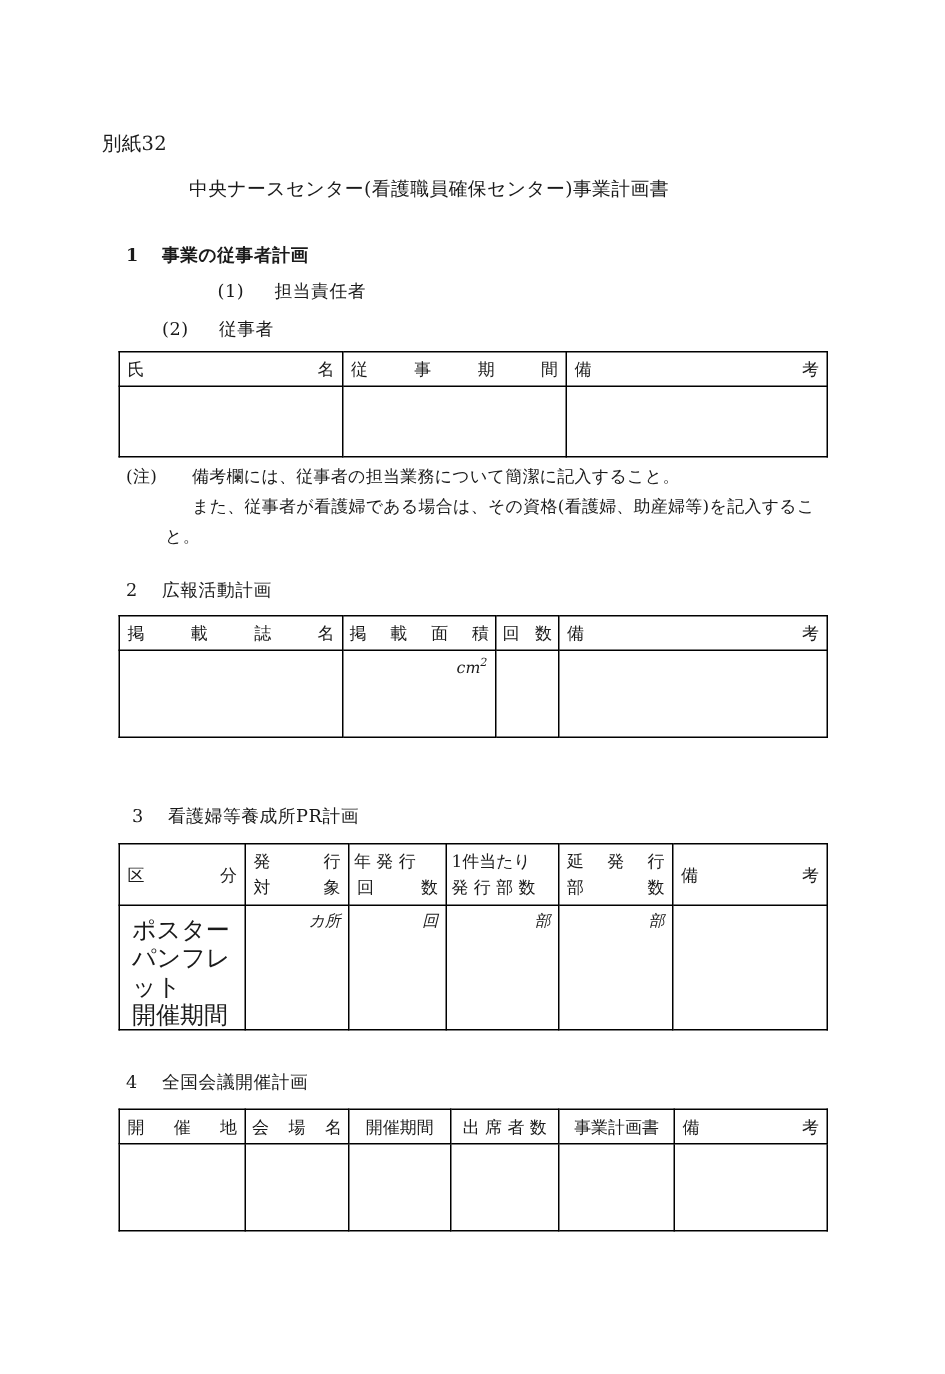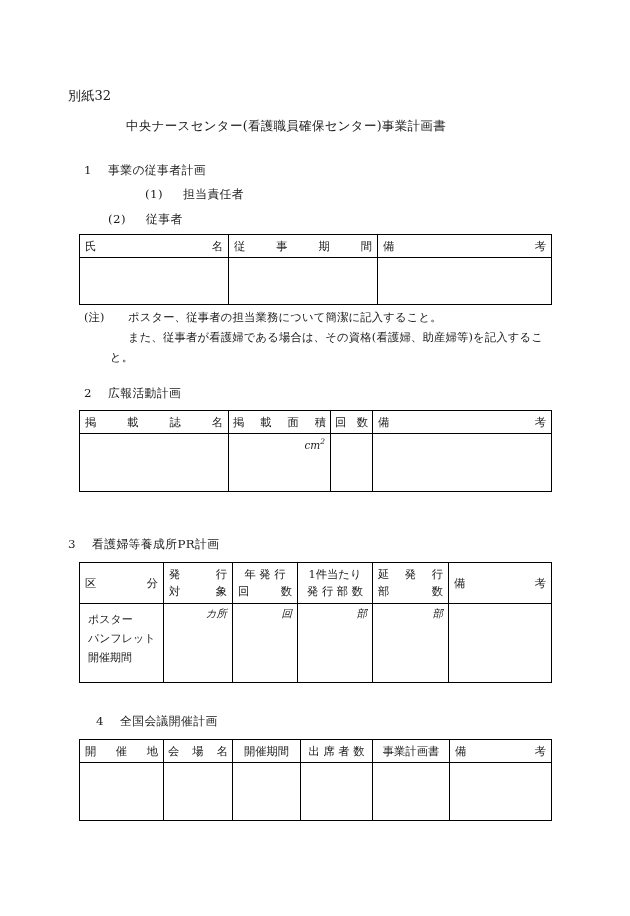--- a/index.html
+++ b/index.html
@@ -119,50 +119,49 @@
   }
   .hdr2 .l1, .hdr2 .l2 {
     display: flex;
     justify-content: space-between;
     padding: 0 5px;
     box-sizing: border-box;
     line-height: 17px;
   }
   .hdr2 .cl {
     display: block;
-    text-align: center;
     line-height: 17px;
     padding: 0 3px;
   }
   .unit {
     display: block;
     text-align: right;
     padding: 3px 5px 0 0;
     font-size: 10.5px;
     font-style: italic;
   }
   .stack {
     padding: 6px 0 0 8px;
     line-height: 19px;
-    font-size: 11px;
+    font-size: 16px;
   }
   sup {
     font-size: 7.5px;
     vertical-align: super;
   }
 </style>
 </head>
 <body>
 
 <div class="page">
 
   <div class="doc-no">別紙32</div>
   <div class="doc-title">中央ナースセンター(看護職員確保センター)事業計画書</div>
 
-  <div class="section-heading" style="left:84px; top:163px;">
+  <div class="section-heading" style="left:84px; top:163px;font-weight:bold;">
     <span class="num">1</span><span>事業の従事者計画</span>
   </div>
   <div class="sub-item" style="left:108px; top:187px;margin-left:37px;">
     <span class="lbl">(1)</span><span>担当責任者</span>
   </div>
   <div class="sub-item" style="left:108px; top:212px;">
     <span class="lbl">(2)</span><span>従事者</span>
   </div>
 
   <table class="tbl" style="left:79px; top:234px; width:472px;">
@@ -196,21 +195,21 @@
       </tr>
       <tr>
         <td style="height:46px"></td>
         <td></td>
         <td></td>
       </tr>
     </tbody>
   </table>
 
   <div class="note" style="left:84px; top:308px;">
-    <span class="tag">(注)</span><span>ポスター、従事者の担当業務について簡潔に記入すること。</span>
+    <span class="tag">(注)</span><span>備考欄には、従事者の担当業務について簡潔に記入すること。</span>
   </div>
   <div class="note-cont" style="left:128px; top:328px;">また、従事者が看護婦である場合は、その資格(看護婦、助産婦等)を記入するこ</div>
   <div class="note-cont" style="left:110px; top:348px;">と。</div>
 
   <div class="section-heading" style="left:84px; top:386px;">
     <span class="num">2</span><span>広報活動計画</span>
   </div>
 
   <table class="tbl" style="left:79px; top:410px; width:472px;">
     <colgroup>
@@ -255,21 +254,21 @@
         <td>
           <span class="unit"><span>cm</span><sup>2</sup></span>
         </td>
         <td></td>
         <td></td>
       </tr>
     </tbody>
   </table>
 
 
-  <div class="section-heading" style="left:68px; top:537px;">
+  <div class="section-heading" style="left:88px; top:537px;">
     <span class="num">3</span><span>看護婦等養成所PR計画</span>
   </div>
 
   <table class="tbl" style="left:79px; top:562px; width:472px;">
     <colgroup>
       <col style="width:84px">
         <col style="width:69px">
         <col style="width:65px">
         <col style="width:75px">
         <col style="width:76px">
@@ -340,21 +339,21 @@
           <span class="unit">部</span>
         </td>
         <td>
           <span class="unit">部</span>
         </td>
         <td></td>
       </tr>
     </tbody>
   </table>
 
-  <div class="section-heading" style="left:84px; top:714px;margin-left:12px;">
+  <div class="section-heading" style="left:84px; top:714px;">
     <span class="num">4</span><span>全国会議開催計画</span>
   </div>
 
   <table class="tbl" style="left:79px; top:739px; width:472px;">
     <colgroup>
       <col style="width:84px">
         <col style="width:69px">
         <col style="width:68px">
         <col style="width:72px">
         <col style="width:77px">

